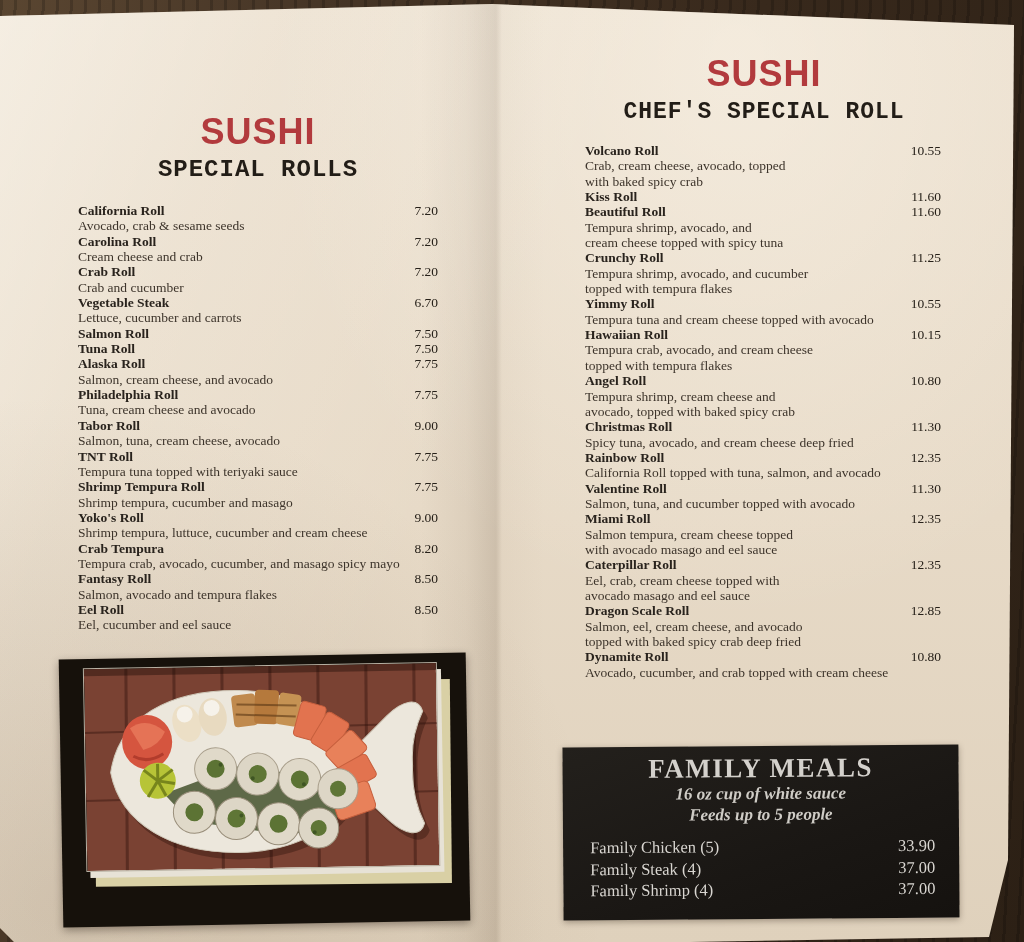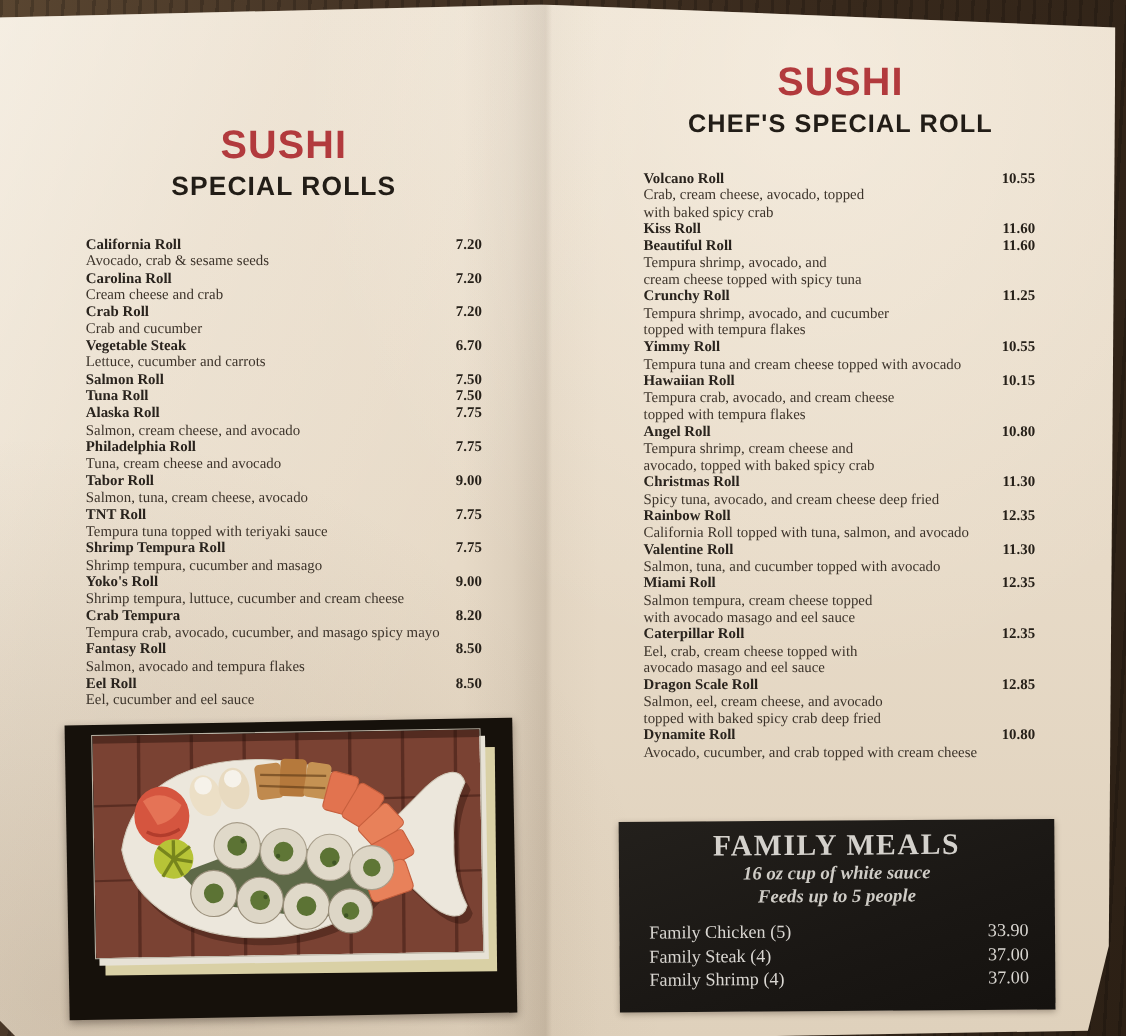--- a/index.html
+++ b/index.html
@@ -12,31 +12,31 @@
     clip-path:polygon(0px 16px,492px 4px,1014px 25px,1008px 860px,989px 937px,690px 942px,14px 942px,0px 928px);
     background:
       radial-gradient(ellipse at 72% 6%, rgba(255,250,240,0.45), rgba(255,250,240,0) 45%),
       radial-gradient(ellipse at 6% 96%, rgba(110,85,60,0.16), rgba(110,85,60,0) 40%),
       linear-gradient(90deg, rgba(90,70,50,0) 420px, rgba(90,70,50,0.07) 466px, rgba(90,70,50,0.18) 496px, rgba(120,95,70,0.04) 502px, rgba(90,70,50,0) 545px),
       linear-gradient(115deg, rgba(255,253,247,0.5) 0%, rgba(255,253,247,0.18) 20%, rgba(237,222,200,0) 46%),
       linear-gradient(180deg,#ebdfce 0%,#e7dac7 55%,#dfd1bc 100%);}
   .page-header{position:absolute;text-align:center;}
   .brand{font-family:"Liberation Sans",sans-serif;font-weight:700;font-size:36px;line-height:42px;
     color:#b23a3d;letter-spacing:1px;}
-  .sub{font-family:Liberation Sans, sans-serif;font-weight:700;font-size:24px;line-height:28px;
+  .sub{font-family:Liberation Mono, monospace;font-weight:700;font-size:24px;line-height:28px;
     color:#221d17;letter-spacing:1px;margin-top:3px;}
   .hdr-left{left:78px;top:111px;width:360px;}
   .hdr-right{left:585px;top:53px;width:358px;}
   .hdr-right .sub{font-size:23px;}
-  .list{position:absolute;font-size:13.5px;line-height:15.35px;color:#3a322a;margin-top:11px;}
+  .list{position:absolute;font-size:13.5px;line-height:15.35px;color:#3a322a;}
   .list-left{left:78px;top:203px;width:360px;}
   .list-right{left:585px;top:143px;width:356px;}
   .item .row{display:flex;justify-content:space-between;align-items:baseline;}
   .item .name{font-weight:700;color:#29231d;}
-  .item .price{font-weight:700;color:#262019;}
+  .item .price{font-weight:400;color:#262019;}
   .item .desc{white-space:pre-line;color:#3d342b;}
   .family-box{position:absolute;left:563px;top:746px;width:396px;height:173px;
     background:linear-gradient(160deg,#23201c,#1a1714 60%,#15120f);
     color:#d9d6d1;transform:rotate(-0.4deg);box-shadow:0 2px 6px rgba(40,25,15,0.35);}
   .family-title{text-align:center;font-weight:700;font-size:27px;line-height:30px;
     letter-spacing:1.5px;padding-top:7px;color:#d4d1cc;}
   .family-sub{text-align:center;font-style:italic;font-weight:700;font-size:17px;line-height:21px;color:#cfccc6;}
   .family-rows{margin-top:11px;padding:0 24px 0 27px;}
   .family-rows .row{display:flex;justify-content:space-between;font-size:16.5px;line-height:21.5px;}
   .photo-frame{position:absolute;left:61px;top:656px;width:407px;height:268px;

